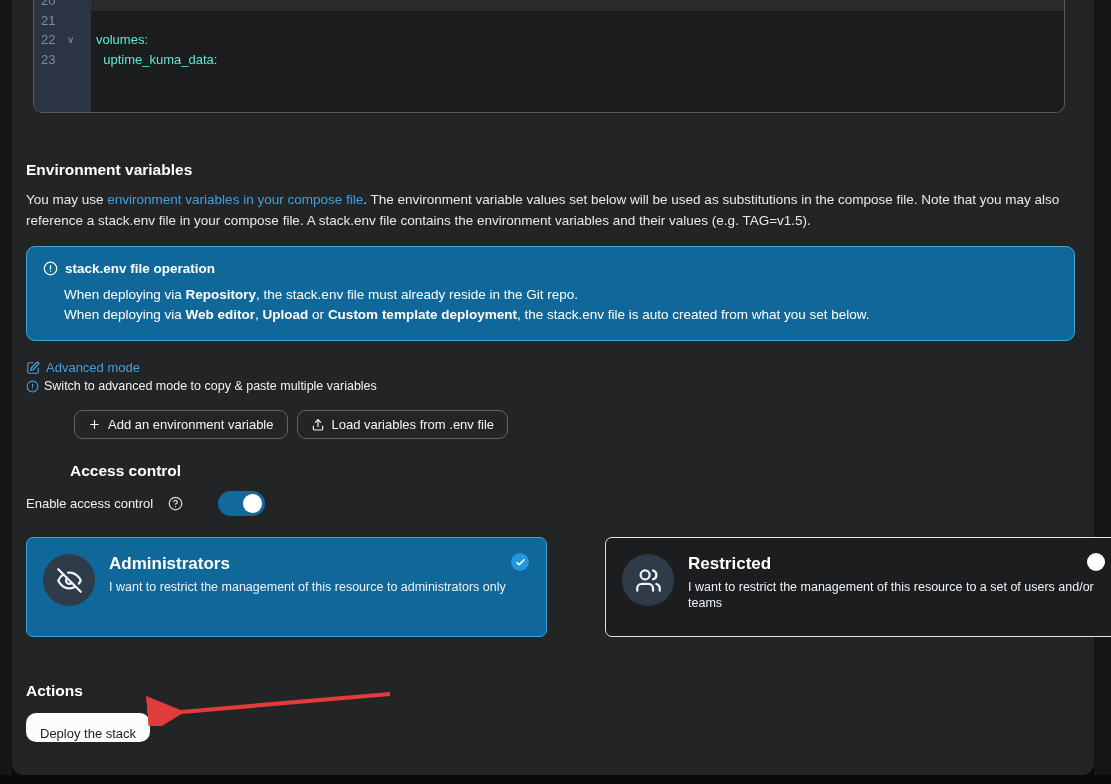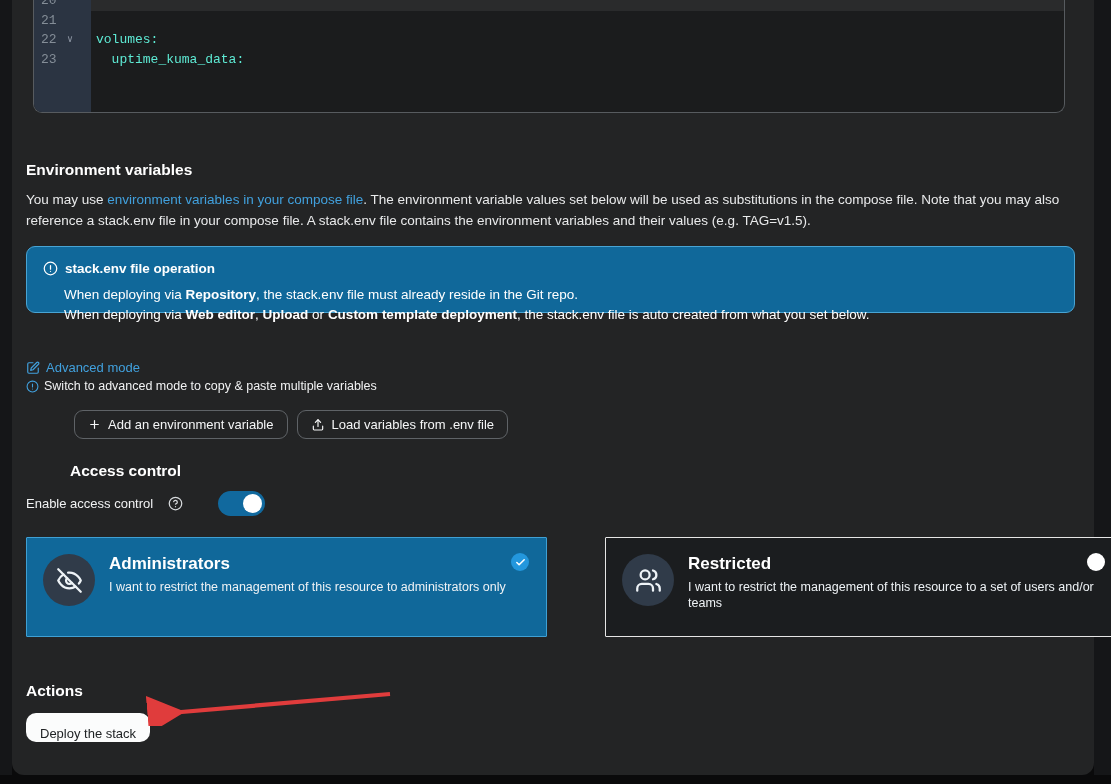--- a/index.html
+++ b/index.html
@@ -11,38 +11,38 @@
   .edge-left { left:0; width:12px; }
   .edge-right { left:1094px; width:17px; }
 
   .panel { position:absolute; left:12px; top:0; width:1082px; height:775px;
            background:#232425; border-radius:0 0 12px 12px; }
 
   
   .editor { position:absolute; left:21px; top:0; width:1032px; height:113px;
             border:1px solid #575b5f; border-top:none; border-radius:0 0 9px 9px;
             overflow:hidden; display:flex; background:#1b1c1d;
-            font-family:Liberation Mono, monospace; font-size:13px; line-height:19.5px; }
+            font-family:Liberation Sans, sans-serif; font-size:13px; line-height:19.5px; }
   .gutter { width:57px; background:#2b3442; color:#848d97; flex:none; }
   .gutter-inner, .code-inner { margin-top:-9px; }
   .gutter-row { height:19.5px; display:flex; align-items:center; padding-left:7px; }
   .gutter-row .num { display:inline-block; width:22px; }
   .gutter-row .fold { color:#8a93a0; font-size:10px; margin-left:4px; }
   .code-col { flex:1; }
   .code-row { height:19.5px; white-space:pre; padding-left:5px; color:#5eead4; }
   .code-row.hl { background:#2a2b2c; }
 
   
   .sec-title { position:absolute; left:14px; font-size:15.5px; font-weight:600; color:#ffffff; }
   .para { position:absolute; left:14px; width:1049px; font-size:13.5px; line-height:20.5px; color:#e9eaeb; }
   .lnk { color:#41a0dd; }
   .b { font-weight:700; }
 
   
-  .info-box { position:absolute; left:14px; top:246px; width:1049px; height:67px;
+  .info-box { position:absolute; left:14px; top:246px; width:1049px; height:95px;
               background:#10689a; border:1px solid #48a4d4; border-radius:9px;
               padding:14px 16px; color:#ffffff; }
   .info-head { display:flex; align-items:center; gap:7px; font-size:13.5px; font-weight:700; }
   .info-lines { margin-top:9px; padding-left:21px; font-size:13.5px; line-height:20px; }
 
   .icon { display:inline-flex; align-items:center; justify-content:center; flex:none; }
   .icon svg { display:block; }
 
   
   .adv-row { position:absolute; left:14px; top:360px; display:flex; align-items:center; gap:6px;
@@ -60,21 +60,21 @@
   
   .enable-row { position:absolute; left:14px; top:491px; display:flex; align-items:center; gap:13px;
                 font-size:13px; color:#f1f2f3; }
   .help-icon { color:#d7dadd; margin-left:2px; }
   .toggle { width:47px; height:25px; border-radius:13px; background:#11699e; position:relative;
             margin-left:22px; cursor:pointer; }
   .toggle .knob { position:absolute; top:3px; right:3px; width:19px; height:19px; border-radius:50%;
                   background:#ffffff; }
 
   .cards { position:absolute; left:14px; top:537px; display:flex; gap:10px; }
-  .option-card { position:relative; width:521px; height:100px; border-radius:1px;
+  .option-card { position:relative; width:521px; height:100px; border-radius:7px;
                  padding:14px 16px; display:flex; gap:14px; align-items:flex-start; cursor:pointer; }
   .option-card.selected { background:#10689a; border:1px solid #3fa0d4; }
   .option-card.plain { width:518px; background:#1b1d1f; border:1px solid #e5e5e5;margin-left:48px; }
   .avatar { width:52px; height:52px; border-radius:50%; background:#303b49; color:#eef3f7;
             display:flex; align-items:center; justify-content:center; flex:none; margin-top:2px; }
   .card-title { font-size:17px; font-weight:700; color:#ffffff; margin-top:2px; }
   .card-desc { font-size:12.5px; line-height:16px; color:#eef2f5; margin-top:5px; max-width:432px; }
   .radio-mark { position:absolute; top:15px; right:17px; width:18px; height:18px; border-radius:50%; }
   .radio-checked { background:#2397dd; color:#ffffff; display:flex; align-items:center; justify-content:center; }
   .radio-empty { background:#ffffff; }

